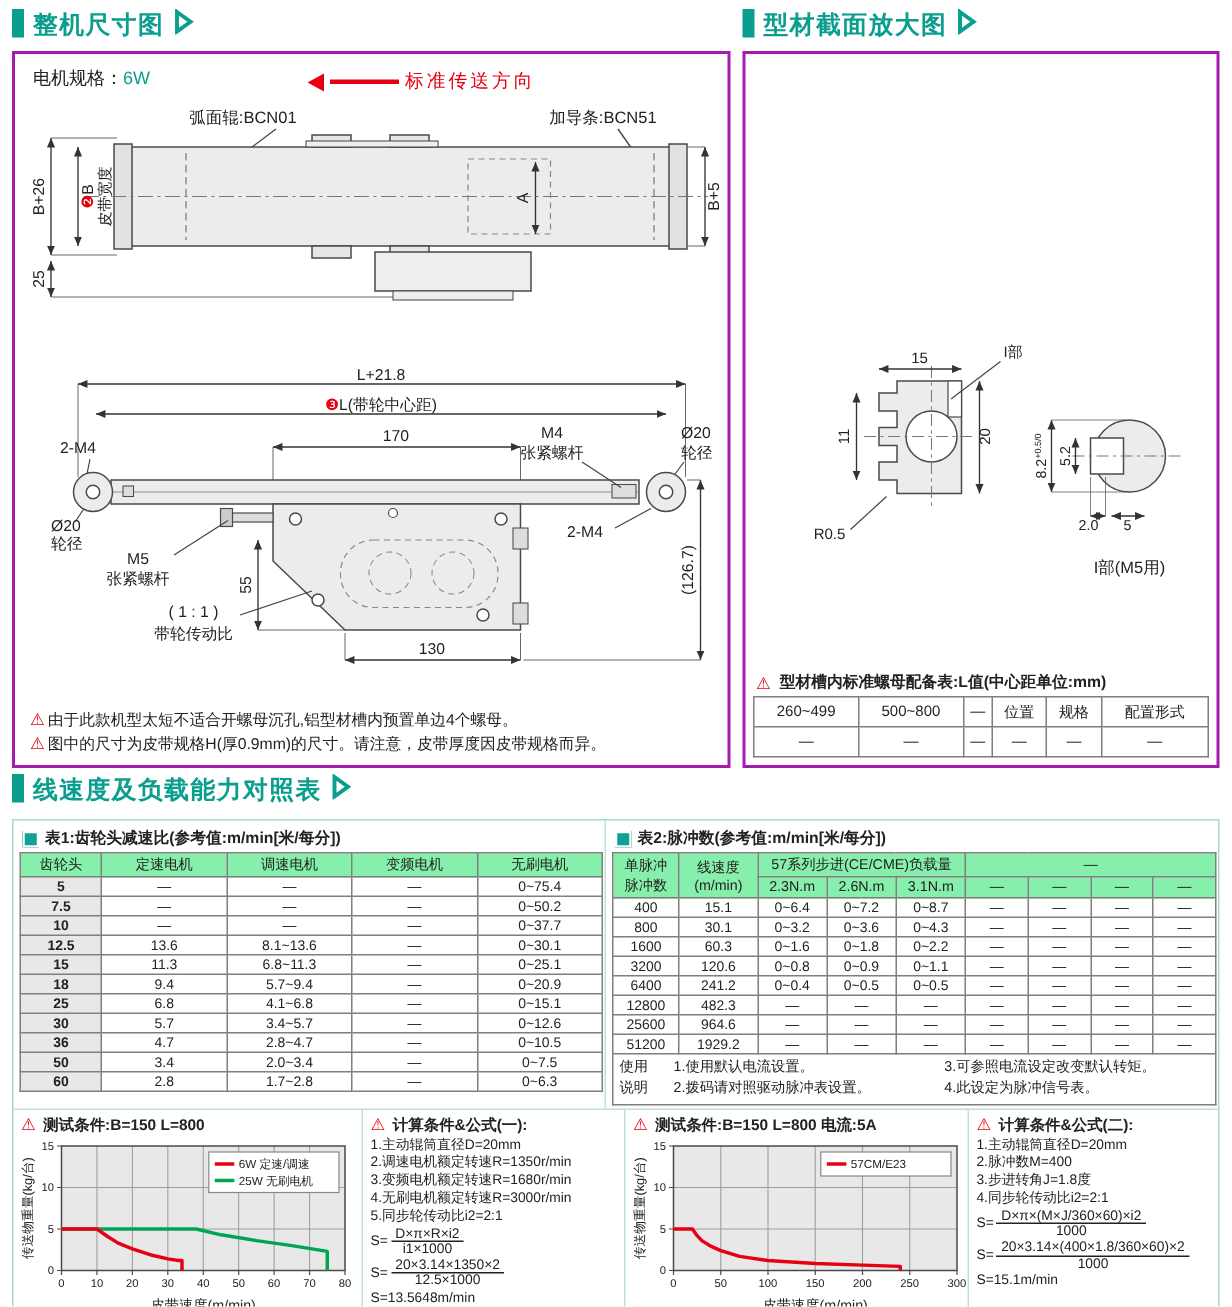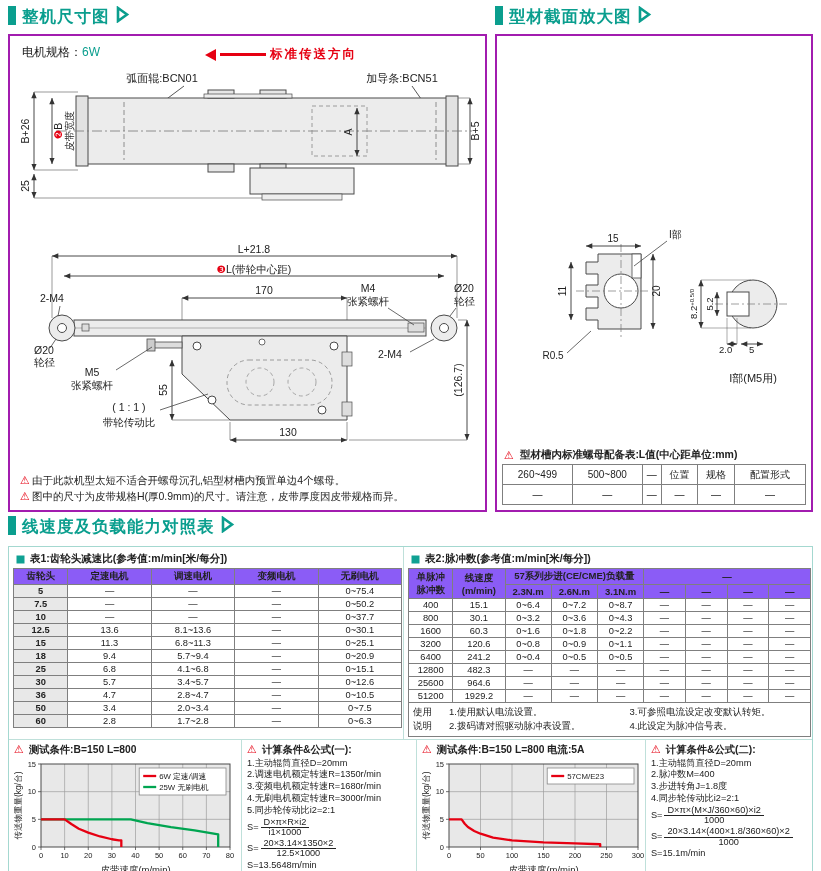--- a/index.html
+++ b/index.html
@@ -13,31 +13,31 @@
   
   .top-row{display:flex;gap:8px}
   .box{border:2px solid #a21caf;background:#fff;position:relative}
   .box-dims{width:479px;height:478px}
   .box-prof{width:318px;height:478px}
   .motor-row{position:absolute;left:12px;top:8px;font-size:12px}
   .motor-row .val{color:#0a9e8e}
   .dir{position:absolute;left:195px;top:10px;display:flex;align-items:center;gap:4px}
   .dir .head{width:0;height:0;border-top:6px solid transparent;border-bottom:6px solid transparent;border-right:11px solid #e60012}
   .dir .line{width:46px;height:3.5px;background:#e60012}
-  .dir .txt{color:#e60012;font-weight:bold;font-size:12.5px;letter-spacing:2px}
+  .dir .txt{color:#e60012;font-weight:normal;font-size:12.5px;letter-spacing:2px}
   svg text{font-family:"Liberation Sans","DejaVu Sans",sans-serif;fill:#222}
   .red{fill:#e60012}
   .notes{position:absolute;left:10px;bottom:5px;font-size:10.5px;line-height:1.45}
   .warn{color:#e60012;font-size:11px;margin-right:2px}
   
   .nut-wrap{position:absolute;left:5px;right:5px;bottom:5px}
   .cap{display:flex;align-items:center;gap:4px;font-size:10.5px;font-weight:bold;margin:2px 0 2px 2px}
   table{border-collapse:collapse;width:100%}
   td,th{border:1px solid #7f7f7f;text-align:center;font-size:9.3px;padding:1px 0;white-space:pre-line}
-  th{background:#8b5cf6;font-weight:bold;font-size:9.5px}
+  th{background:#86efac;font-weight:normal;font-size:9.5px}
   .nut td{height:20px;font-size:10px}
   
   .bot-box{border:1px solid #a4d8d0;margin-top:4px}
   .tables-row{display:flex}
   .t-half{padding:3px 1px 2px 4px}
   .t-left{width:49.2%;border-right:1px solid #bfe0da}
   .t-right{width:50.8%}
   .capicon{width:11px;height:11px;display:inline-block;background:#0fa193;box-shadow:inset 0 0 0 1.5px #fff,inset 0 0 0 3px #0fa193}
   .tbl1 tbody td:first-child{background:#e8e8e8;font-weight:bold}
   .usage{display:grid;grid-template-columns:36px 1fr 1fr;border:1px solid #7f7f7f;border-top:none;font-size:9.5px;line-height:1.3;padding:2px 2px}

